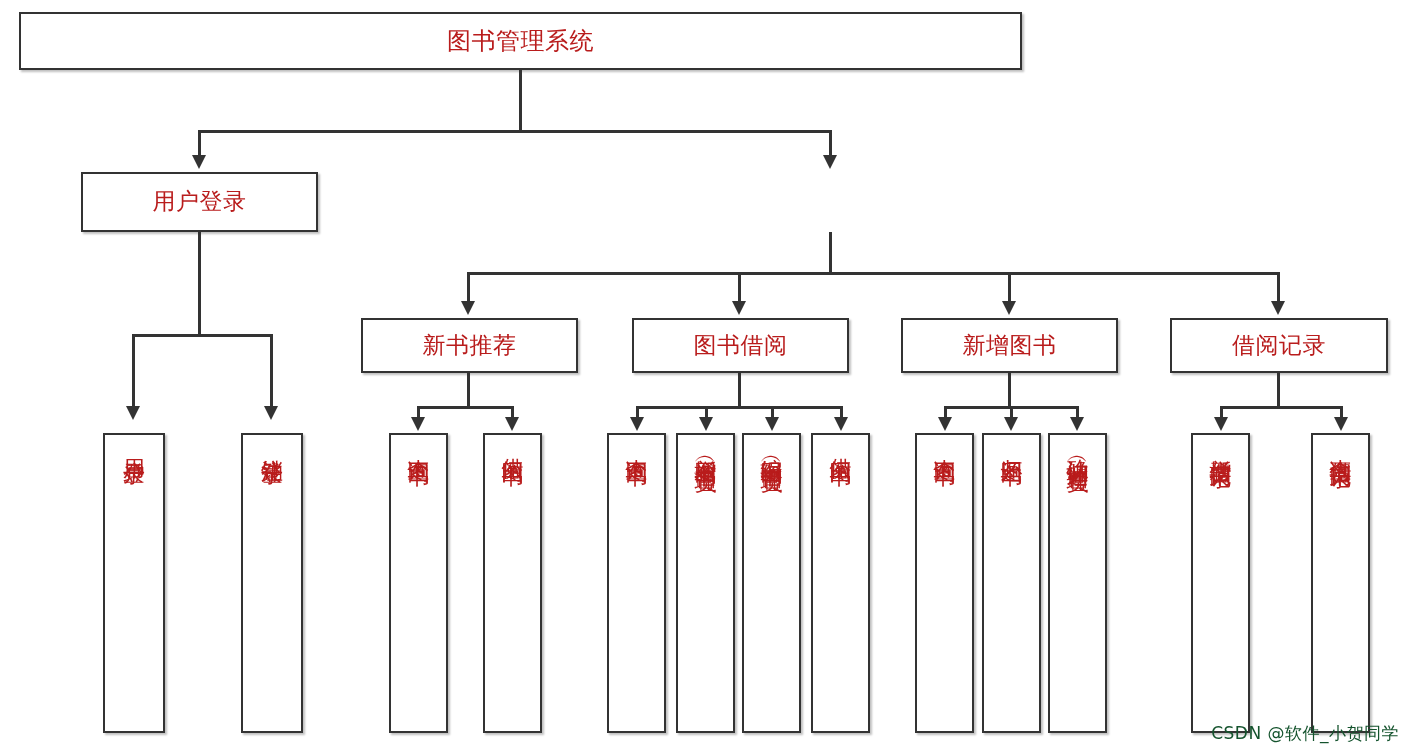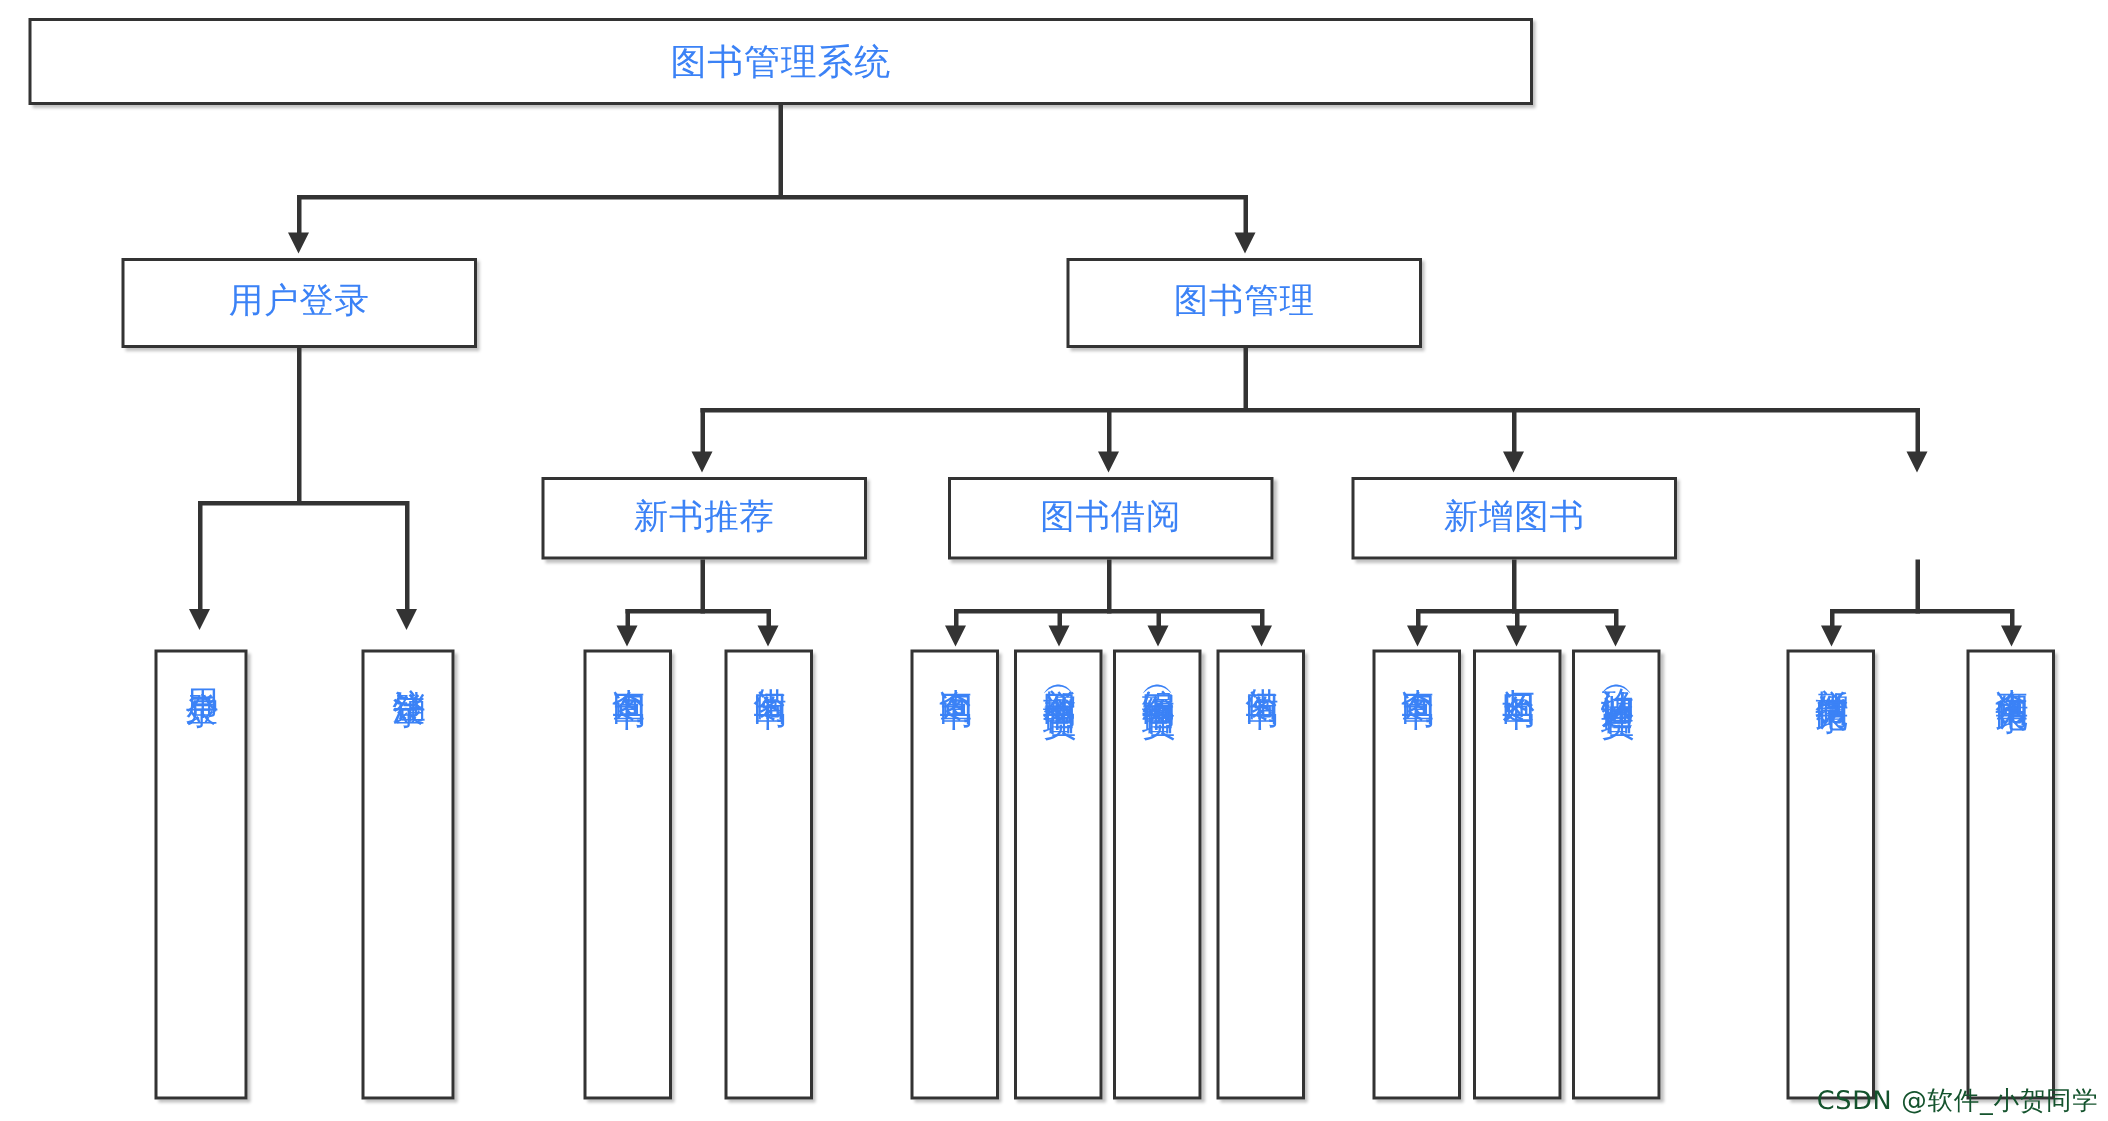--- a/index.html
+++ b/index.html
@@ -26,21 +26,21 @@
     background: #ffffff;
     border: 2.5px solid #333333;
     box-shadow: 2px 2px 2px rgba(0,0,0,0.25);
     display: flex;
     align-items: center;
     justify-content: center;
   }
   .node .label {
     font-size: 23px;
     line-height: 1.18;
-    color: #3b82f6;
+    color: #b91c1c;
     letter-spacing: 0.5px;
     text-align: center;
     white-space: nowrap;
   }
   
   .node.root .label { font-size: 24px; }
   
   .node.leaf {
     align-items: flex-start;
     justify-content: center;
@@ -95,23 +95,20 @@
   <div class="conn h" style="left:198px; top:130px; width:634px; height:2.5px;"></div>
   <div class="conn v" style="left:198px; top:130px; width:2.5px; height:28px;"></div>
   <div class="arrow" style="left:192px; top:155px;"></div>
   <div class="conn v" style="left:829px; top:130px; width:2.5px; height:28px;"></div>
   <div class="arrow" style="left:823px; top:155px;"></div>
 
   <div class="node" style="left:81px; top:172px; width:237px; height:60px;">
     <span class="label">用户登录</span>
   </div>
 
-  <div class="node" style="left:711px; top:172px; width:237px; height:60px;">
-    <span class="label">图书管理</span>
-  </div>
 
   <div class="conn v" style="left:198px; top:232px; width:2.5px; height:104px;"></div>
   <div class="conn h" style="left:132px; top:334px; width:138px; height:2.5px;"></div>
   <div class="conn v" style="left:132px; top:334px; width:2.5px; height:74px;"></div>
   <div class="arrow" style="left:126px; top:406px;"></div>
   <div class="conn v" style="left:270px; top:334px; width:2.5px; height:74px;"></div>
   <div class="arrow" style="left:264px; top:406px;"></div>
 
   <div class="conn v" style="left:829px; top:232px; width:2.5px; height:42px;"></div>
   <div class="conn h" style="left:467px; top:272px; width:812px; height:2.5px;"></div>
@@ -126,20 +123,23 @@
 
   <div class="node" style="left:632px; top:318px; width:217px; height:55px;">
     <span class="label">图书借阅</span>
   </div>
   <div class="node" style="left:361px; top:318px; width:217px; height:55px;">
     <span class="label">新书推荐</span>
   </div>
   <div class="node" style="left:901px; top:318px; width:217px; height:55px;">
     <span class="label">新增图书</span>
   </div>
+  <div class="node" style="left:1170px; top:318px; width:218px; height:55px;">
+    <span class="label">借阅记录</span>
+  </div>
 
   <div class="conn v" style="left:467px; top:373px; width:2.5px; height:36px;"></div>
   <div class="conn h" style="left:417px; top:406px; width:96px; height:2.5px;"></div>
   <div class="conn v" style="left:417px; top:406px; width:2.5px; height:14px;"></div>
   <div class="arrow" style="left:411px; top:417px;"></div>
   <div class="conn v" style="left:511px; top:406px; width:2.5px; height:14px;"></div>
   <div class="arrow" style="left:505px; top:417px;"></div>
 
   <div class="conn v" style="left:738px; top:373px; width:2.5px; height:36px;"></div>
   <div class="conn h" style="left:636px; top:406px; width:206px; height:2.5px;"></div>

